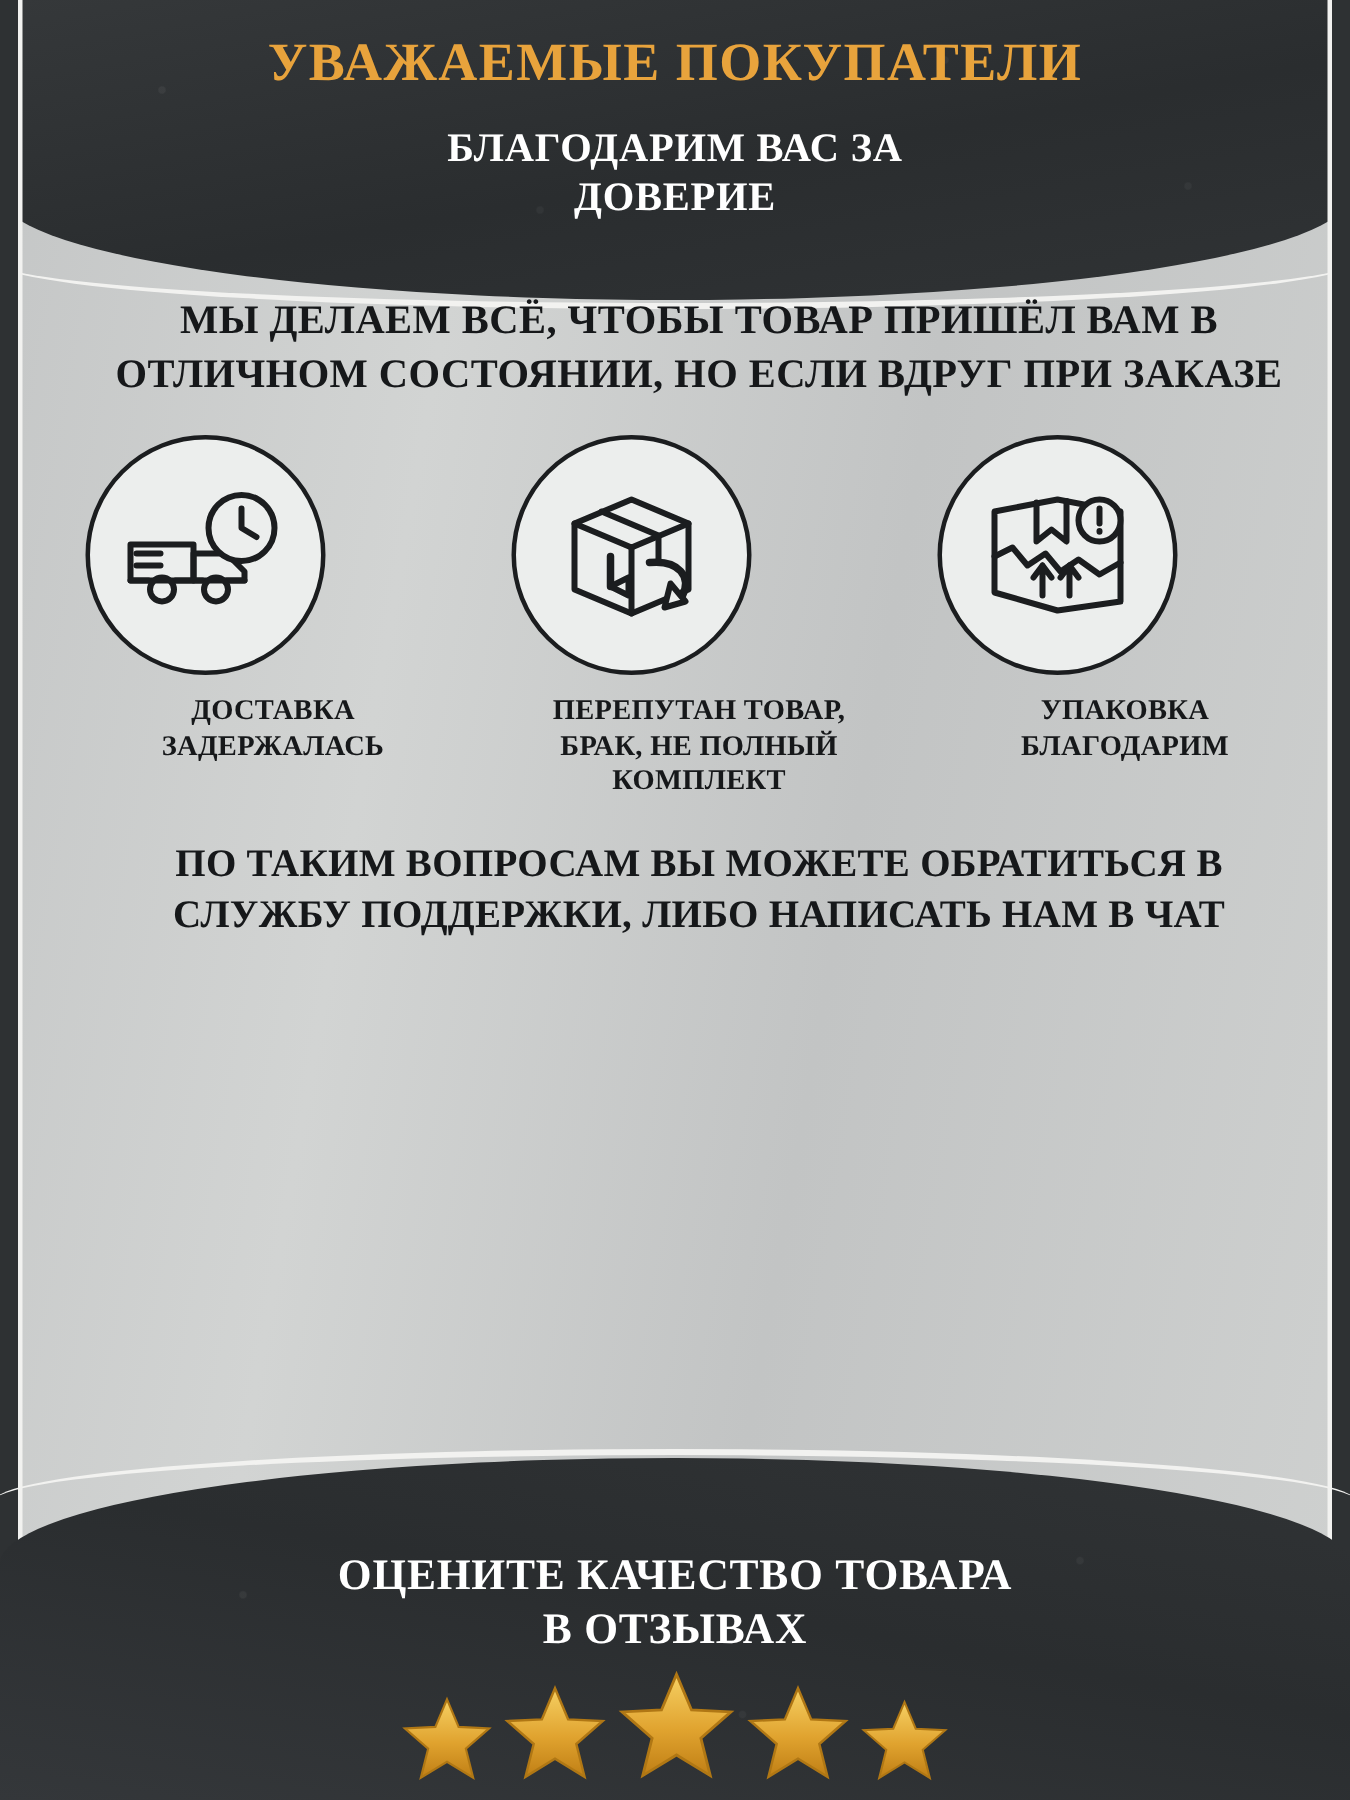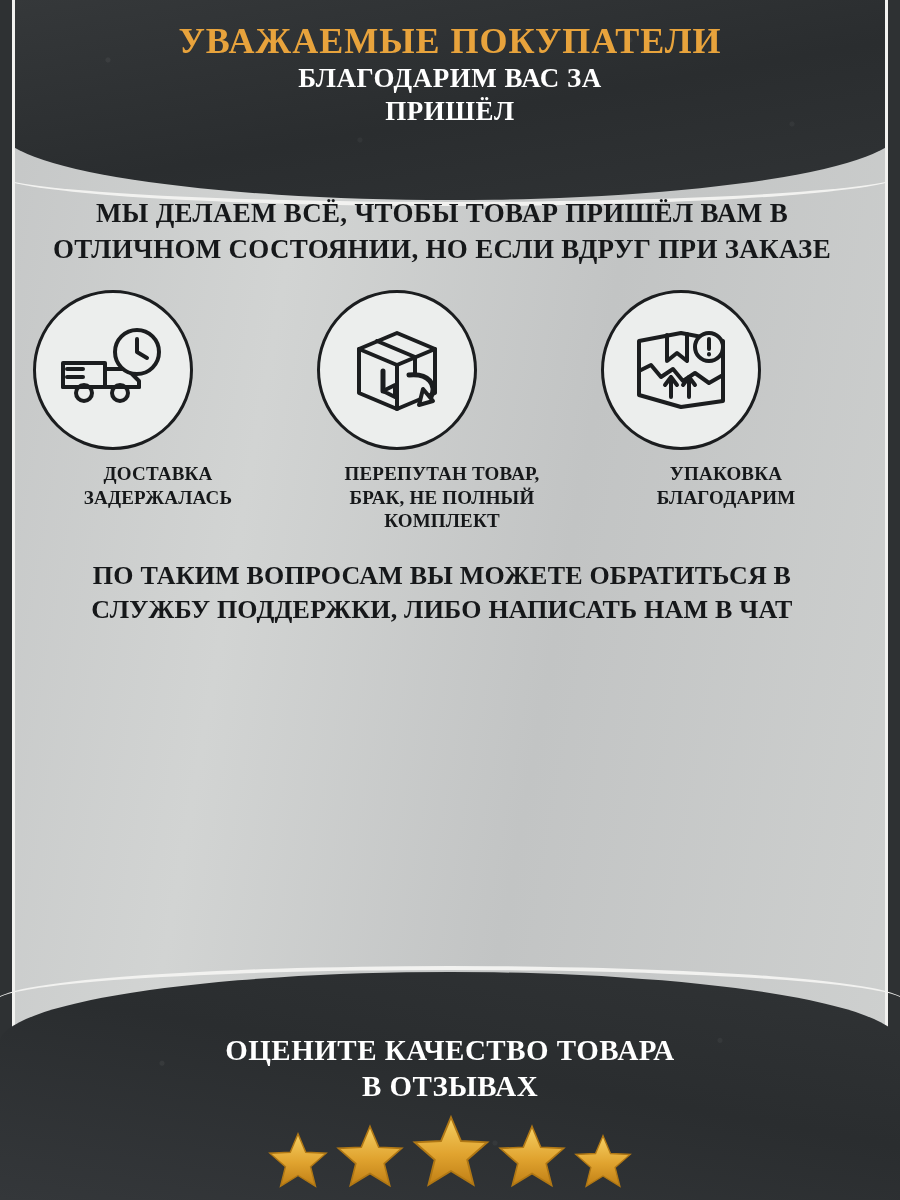--- a/index.html
+++ b/index.html
@@ -58,21 +58,21 @@
     box-sizing: border-box;
   }
   .headline-gold {
     font-size: 36px;
     font-weight: bold;
     letter-spacing: 1px;
     color: #e8a33c;
     line-height: 1.1;
   }
   .headline-white {
-    margin-top: 0;
+    margin-top: 20px;
     font-size: 27px;
     font-weight: bold;
     color: #ffffff;
     line-height: 1.22;
     letter-spacing: .5px;
   }
 
   
   .rail {
     position: absolute;
@@ -90,21 +90,21 @@
     height: 1200px;
     background: #f2f2f0;
   }
   .rail-line.left { left: 12px; }
   .rail-line.right { right: 12px; }
 
   
   .mid {
     position: absolute;
     top: 196px;
-    left: 10px;
+    left: 34px;
     width: 864px;
     text-align: center;
   }
   .lead {
     font-size: 27px;
     font-weight: bold;
     color: #16181a;
     line-height: 1.33;
     letter-spacing: .3px;
     padding: 0 36px;
@@ -216,21 +216,21 @@
 </head>
 <body>
 
 <div class="card">
 
   <div class="top-band"></div>
   <div class="top-text">
     <div class="headline-gold">УВАЖАЕМЫЕ ПОКУПАТЕЛИ</div>
     <div class="headline-white">
       <div>БЛАГОДАРИМ ВАС ЗА</div>
-      <div>ПРИШЁЛ</div>
+      <div>ДОВЕРИЕ</div>
     </div>
   </div>
 
   <div class="rail left"></div>
   <div class="rail-line left"></div>
   <div class="rail right"></div>
   <div class="rail-line right"></div>
 
   <div class="mid">
 

